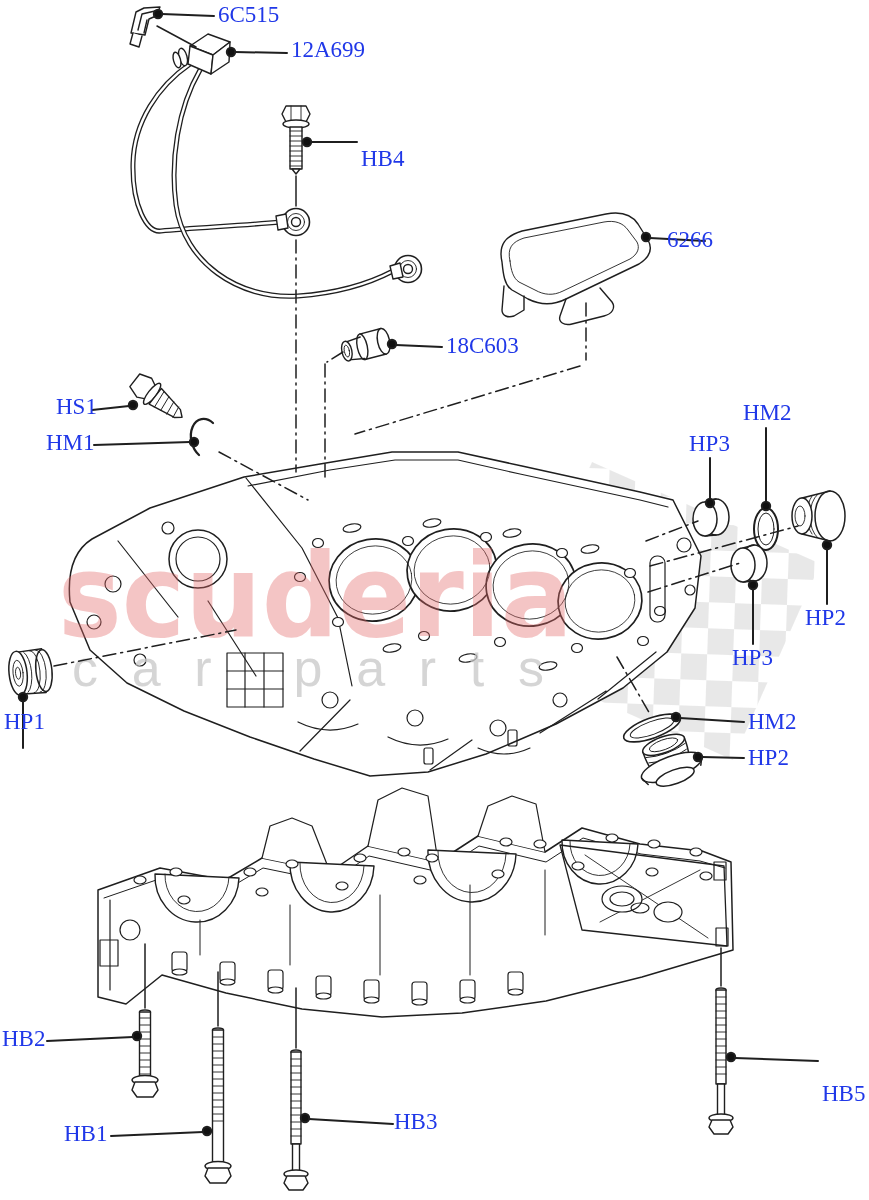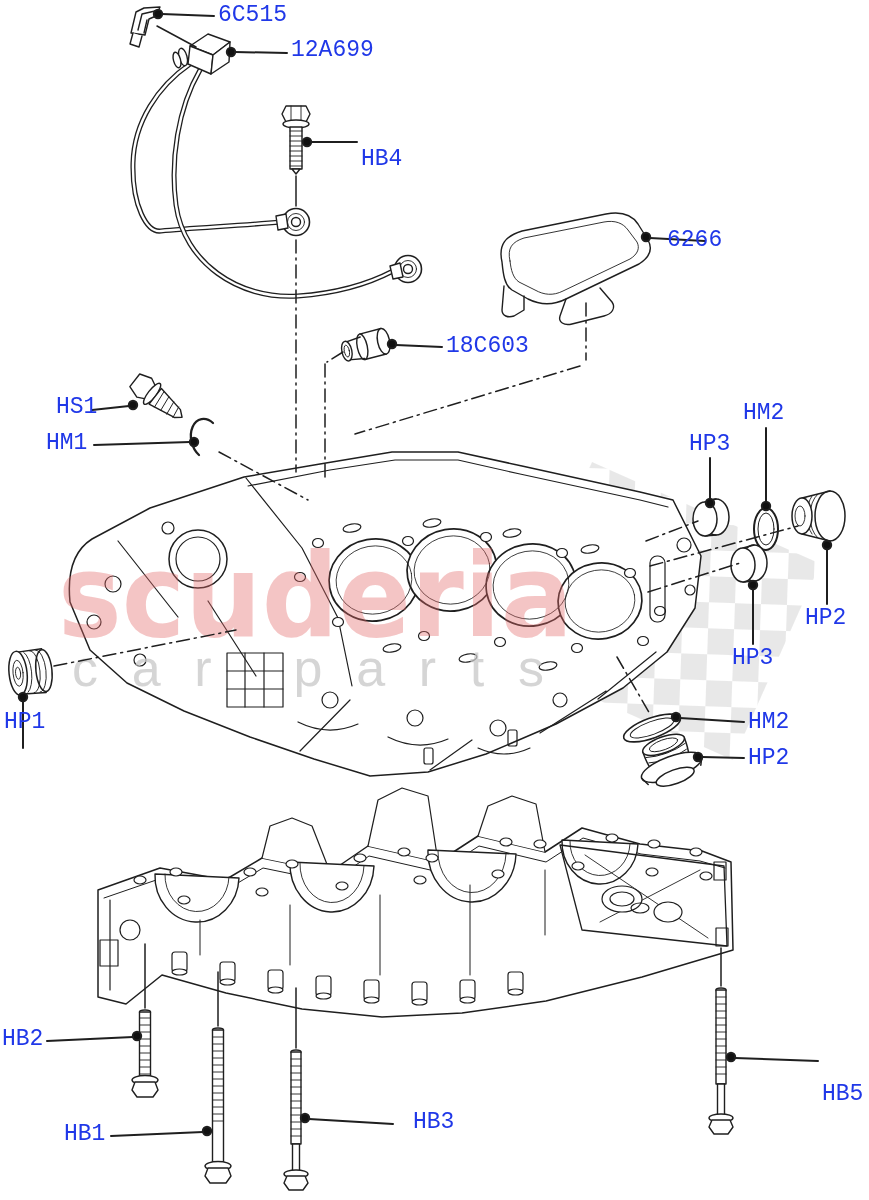--- a/index.html
+++ b/index.html
@@ -1,20 +1,20 @@
 <!DOCTYPE html>
 <html><head>
 <meta charset="utf-8">
 <style>
   html,body{margin:0;padding:0;background:#ffffff;}
   .stage{position:relative;width:869px;height:1200px;background:#fff;overflow:hidden;
          font-family:"Liberation Sans",sans-serif;}
   .art{position:absolute;left:0;top:0;}
   .callout{position:absolute;font-size:23px;line-height:26px;color:#2038E8;
-           white-space:nowrap;cursor:pointer;font-family:Liberation Mono, monospace;}
+           white-space:nowrap;cursor:pointer;font-family:Liberation Serif, serif;}
   .wm-brand{font-family:"DejaVu Sans",sans-serif;font-weight:bold;}
 </style>
 </head>
 <body>
 
 <div class="stage">
 
 <svg class="art" width="869" height="1200" viewBox="0 0 869 1200" stroke-linecap="round" stroke-linejoin="round">
   <defs>
     <pattern id="chk" width="52" height="52" patternUnits="userSpaceOnUse" patternTransform="rotate(-22 592 462)">
@@ -370,16 +370,16 @@
 <div class="callout" style="left:46px;top:430px">HM1</div>
 <div class="callout" style="left:743px;top:400px">HM2</div>
 <div class="callout" style="left:689px;top:431px">HP3</div>
 <div class="callout" style="left:805px;top:605px">HP2</div>
 <div class="callout" style="left:732px;top:645px">HP3</div>
 <div class="callout" style="left:4px;top:709px">HP1</div>
 <div class="callout" style="left:748px;top:709px">HM2</div>
 <div class="callout" style="left:748px;top:745px">HP2</div>
 <div class="callout" style="left:2px;top:1026px">HB2</div>
 <div class="callout" style="left:64px;top:1121px">HB1</div>
-<div class="callout" style="left:413px;top:1109px">HB3</div>
+<div class="callout" style="left:394px;top:1109px">HB3</div>
 <div class="callout" style="left:822px;top:1081px">HB5</div>
 
 </div>
 
 </body></html>

